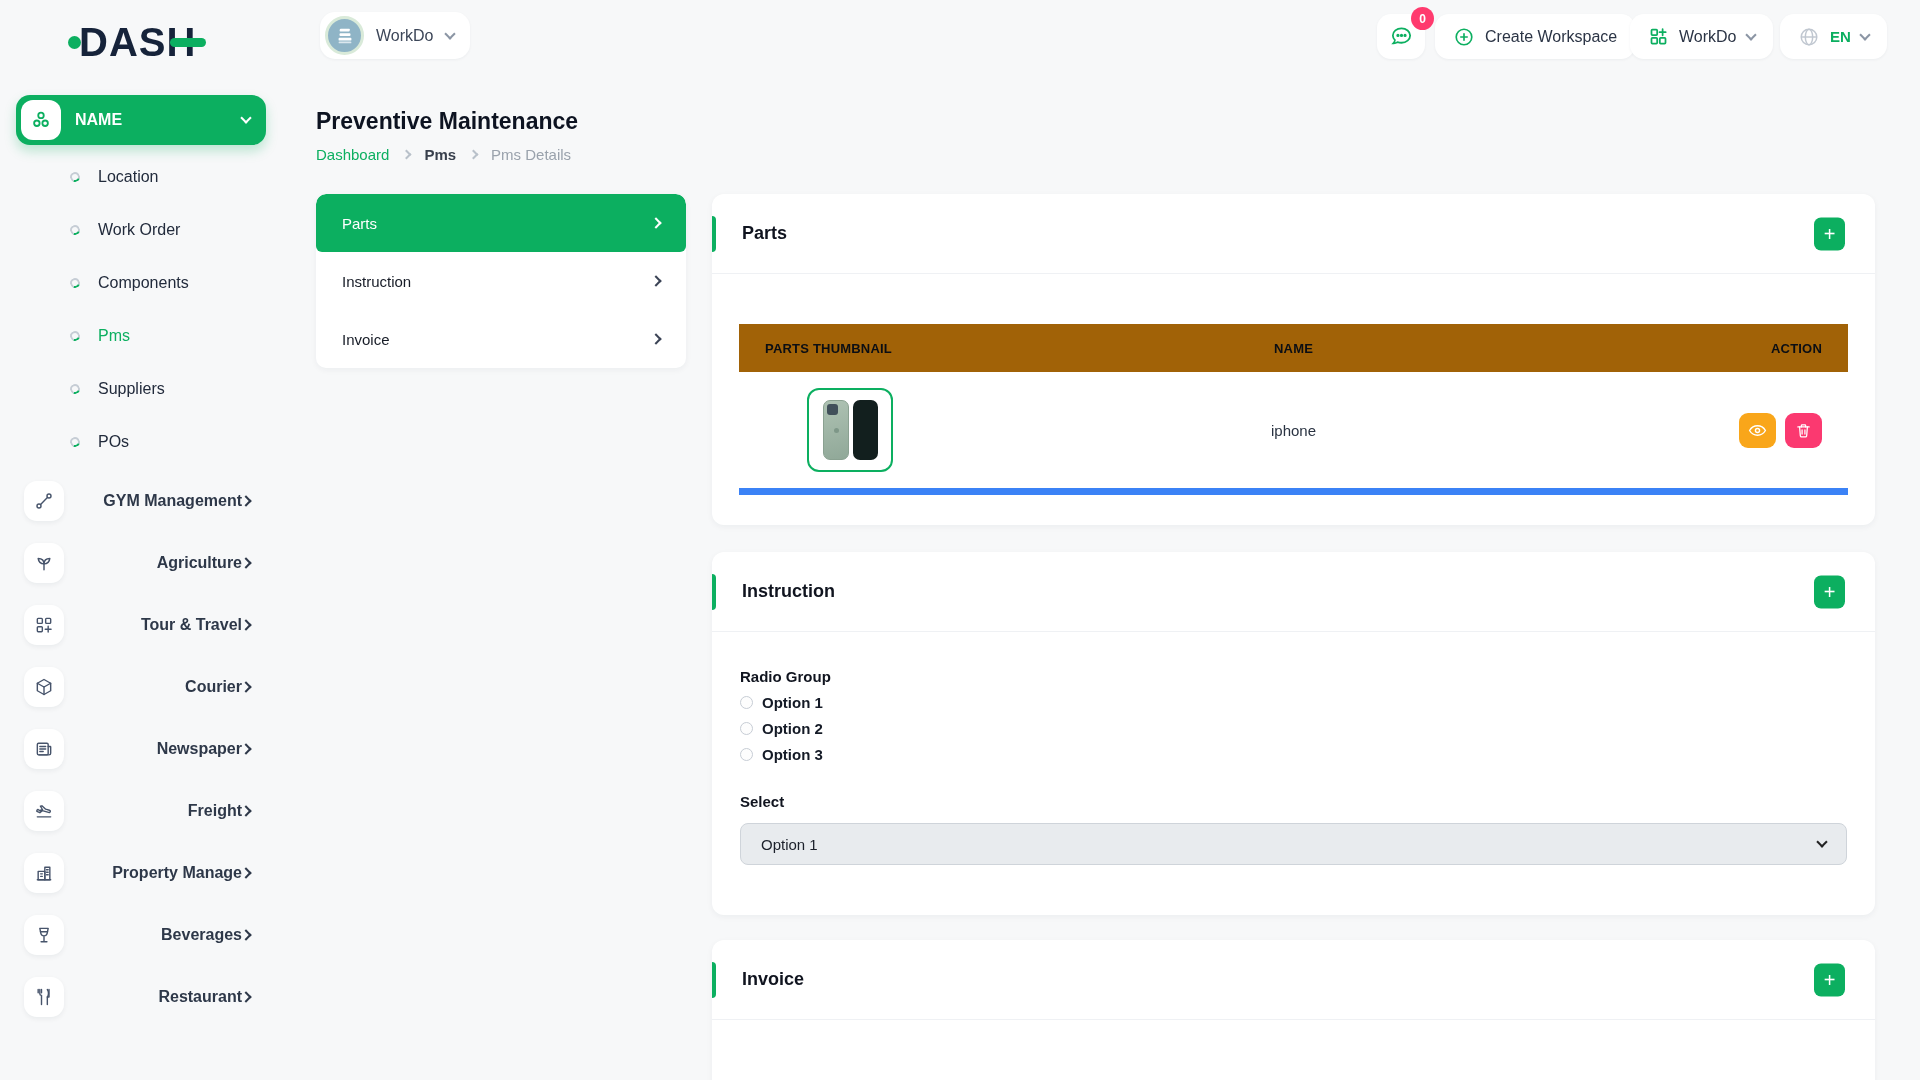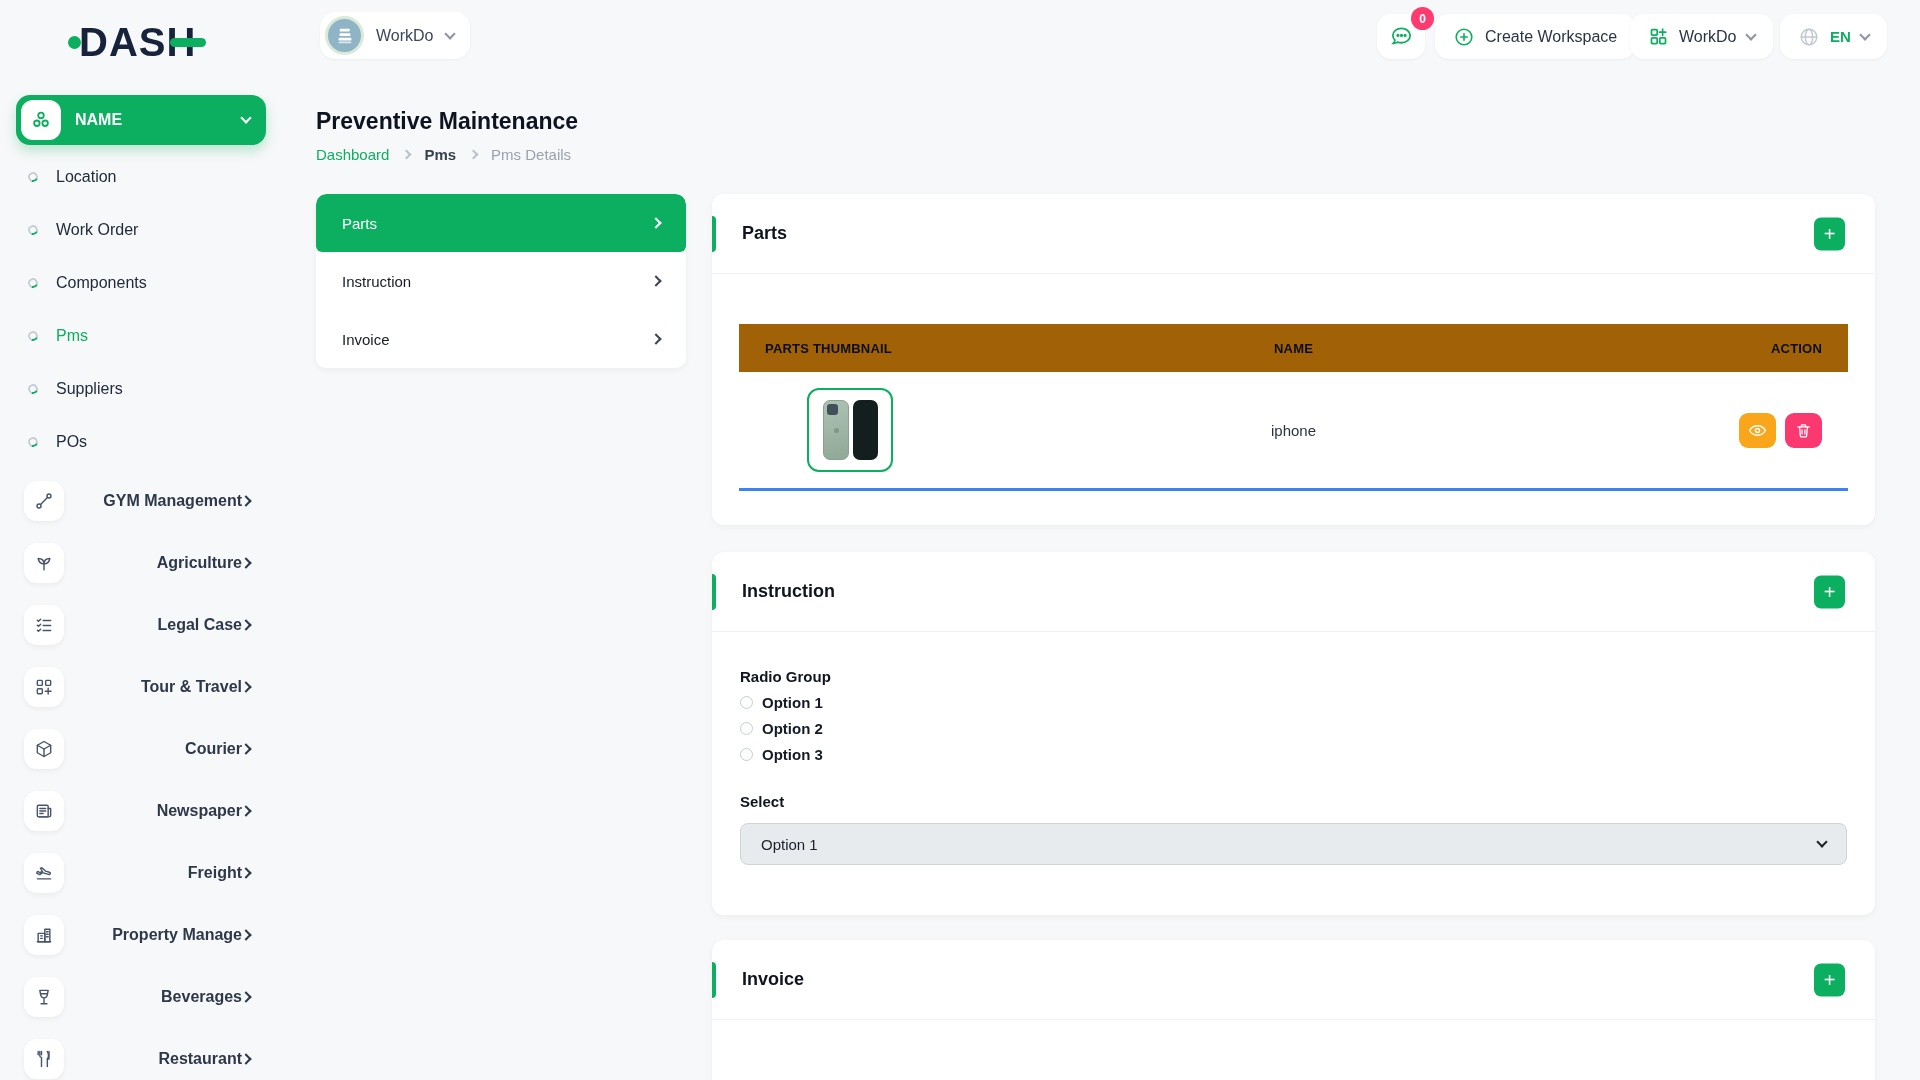--- a/index.html
+++ b/index.html
@@ -60,21 +60,21 @@
   .sidebar { position:absolute; left:0; top:76px; width:290px; bottom:0; }
   .cmms-btn { position:absolute; left:16px; top:19px; width:250px; height:50px;
     background:#0caf60; border-radius:14px; display:flex; align-items:center;
     padding:0 16px 0 5px; gap:14px; color:#fff; cursor:pointer;
     box-shadow:0 6px 12px rgba(12,175,96,.25); }
   .cmms-tile { width:40px; height:40px; background:#fff; border-radius:12px;
     display:flex; align-items:center; justify-content:center; }
   .cmms-label { font-size:16px; font-weight:700; flex:1; }
   .sub-list { position:absolute; left:0; top:74px; width:290px; }
   .sub-item { height:53px; display:flex; align-items:center; gap:18px;
-    padding-left:28px; font-size:16px; color:#222b3c; cursor:pointer; }
+    padding-left:22px; font-size:16px; color:#222b3c; cursor:pointer;margin-left:48px; }
   .ring { width:10px; height:10px; border-radius:50%; border:2px solid #c6cdd5;
     border-bottom-color:#0caf60; flex:none; transform:rotate(-25deg); }
   .sub-item.active { color:#0caf60; }
   .mod-list { position:absolute; left:0; top:394px; width:290px; }
   .mod-item { height:62px; display:flex; align-items:center; padding-left:24px;
     cursor:pointer; }
   .mod-tile { width:40px; height:40px; background:#fff; border-radius:13px;
     display:flex; align-items:center; justify-content:center; flex:none;
     box-shadow:0 2px 5px rgba(20,30,50,.06); }
   .mod-label { margin-left:16px; font-size:16px; font-weight:600; color:#2e3849; flex:1;text-align:right; }
@@ -101,21 +101,21 @@
   .tab.active .chev-r { color:#fff; }
 
   
   .parts-card { left:712px; top:194px; width:1163px; height:331px; }
   .table-wrap { padding:50px 27px 0; }
   .thead { display:grid; grid-template-columns:1fr 1fr 1fr; align-items:center;
     background:#a16207; height:48px; padding:0 26px;
     font-size:13px; font-weight:700; color:#0b0e14; letter-spacing:.2px; }
   .th-c { text-align:center; } .th-r { text-align:right; }
   .trow { display:grid; grid-template-columns:1fr 1fr 1fr; align-items:center;
-    padding:16px 26px; border-bottom:3px solid #3b82f6;gap:15px; }
+    padding:16px 26px; border-bottom:7px solid #3b82f6;gap:15px; }
   .cell-name { text-align:center; font-size:15px; color:#2a3342; }
   .cell-actions { display:flex; justify-content:flex-end; gap:9px; }
   .icon-btn { width:37px; height:35px; border:none; border-radius:9px; cursor:pointer;
     display:flex; align-items:center; justify-content:center; }
   .btn-view { background:#f9a61a; }
   .btn-del  { background:#fb3970; }
 
   .thumb { width:86px; height:84px; background:#fff; border:2px solid #0caf60;
     border-radius:12px; display:flex; align-items:center; justify-content:center;
     gap:4px; margin-left:42px; cursor:pointer; }
@@ -271,34 +271,20 @@
         <svg class="mod-icon" width="20" height="20" viewBox="0 0 24 24">
           <path d="M12 20v-7"></path>
             <path d="M12 13C12 9 9.5 6.5 5 6.5c.5 4.5 3 6.5 7 6.5z"></path>
           <path d="M12 13c0-4 2.5-6.5 7-6.5-.5 4.5-3 6.5-7 6.5z"></path>
         </svg>
         </span>
       <span class="mod-label">Agriculture</span>
       <span class="chev-r mod-chev"></span>
     </div>
 
-    <div class="mod-item">
-      <span class="mod-tile">
-        <svg class="mod-icon" width="20" height="20" viewBox="0 0 24 24">
-          <path d="M4 6.2l1.4 1.4L8 5"></path>
-            <path d="M11 6.6h9"></path>
-          <path d="M4 12.2l1.4 1.4L8 11"></path>
-            <path d="M11 12.6h9"></path>
-          <path d="M4 18.2l1.4 1.4L8 17"></path>
-            <path d="M11 18.6h9"></path>
-        </svg>
-        </span>
-      <span class="mod-label">Legal Case</span>
-      <span class="chev-r mod-chev"></span>
-    </div>
 
     <div class="mod-item">
       <span class="mod-tile">
         <svg class="mod-icon" width="20" height="20" viewBox="0 0 24 24">
           <rect x="4" y="4" width="6" height="6" rx="1"></rect>
             <rect x="4" y="14" width="6" height="6" rx="1"></rect>
           <rect x="14" y="4" width="6" height="6" rx="1"></rect>
             <path d="M17 13.5v7M13.5 17h7"></path>
         </svg>
         </span>

